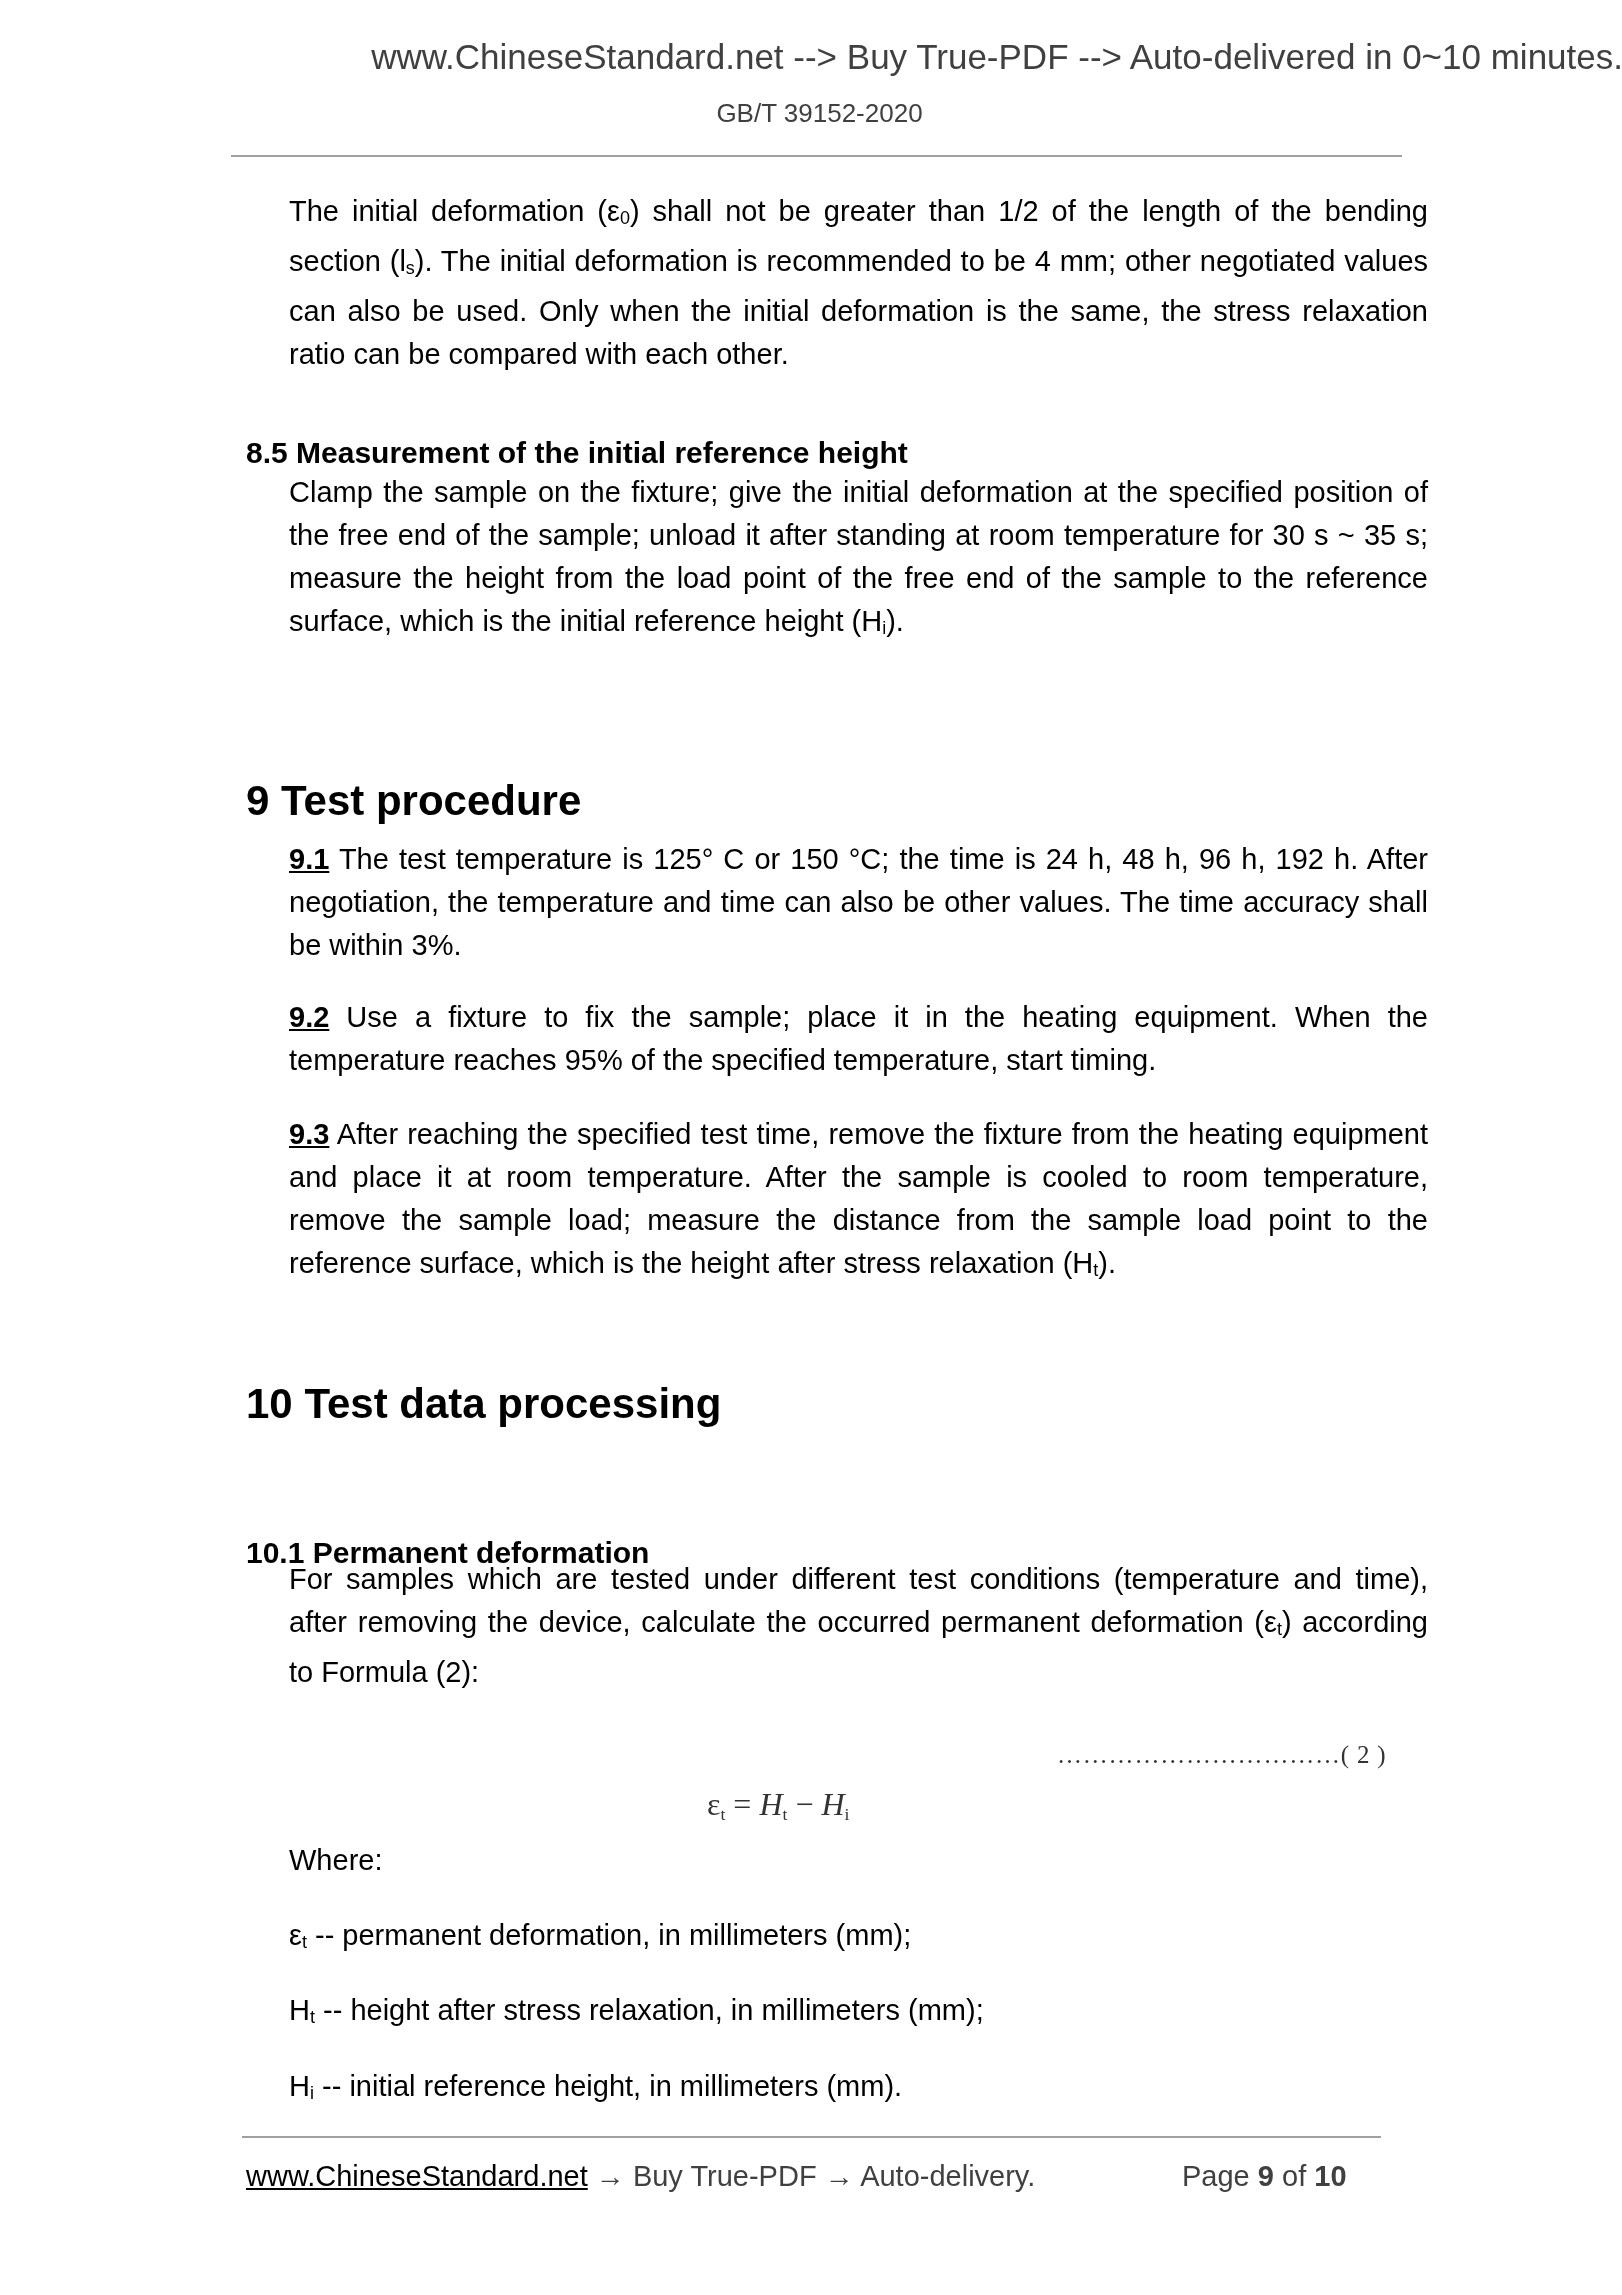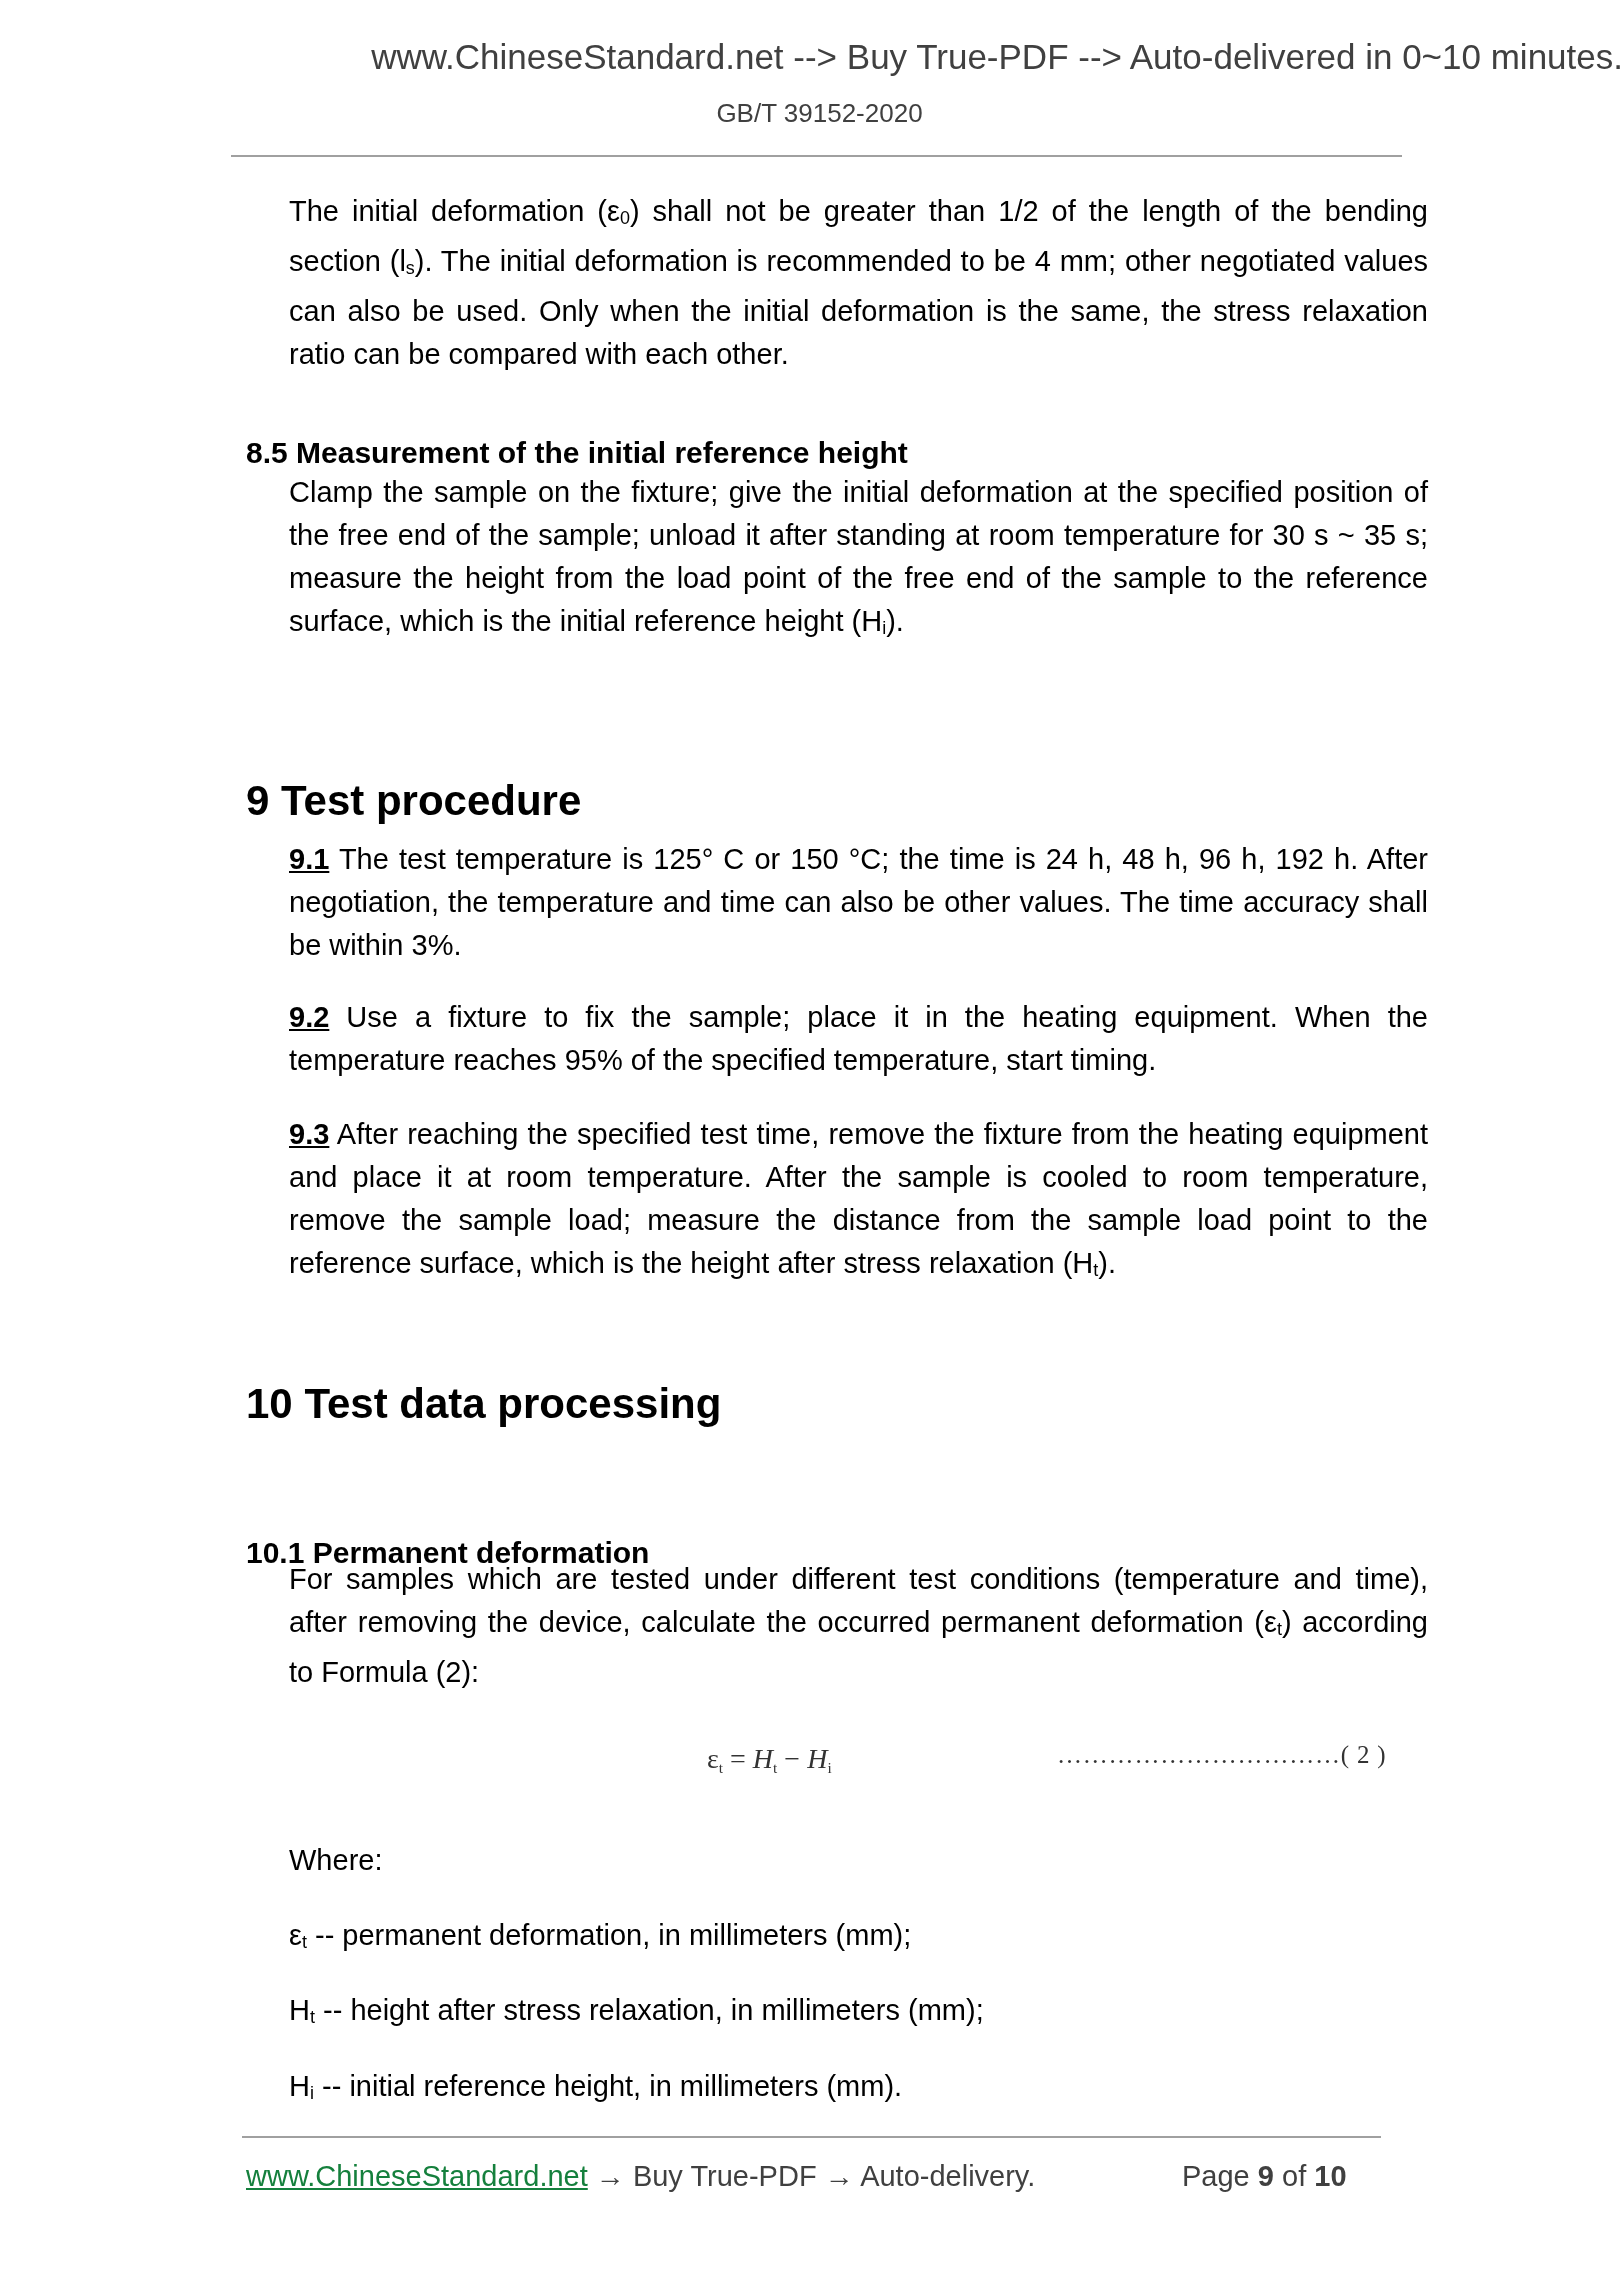--- a/index.html
+++ b/index.html
@@ -8,26 +8,26 @@
   .abs { position:absolute; }
   .top-banner { left:0; width:1623px; top:37px; text-align:right; font-size:35px; color:#404040; }
   .std-code { left:8px; width:1623px; top:98px; text-align:center; font-size:26px; color:#404040; }
   .hr-top { left:231px; width:1171px; top:155px; height:1.7px; background:#a0a0a0; }
   .hr-bot { left:242px; width:1139px; top:2136px; height:1.7px; background:#a0a0a0; }
   .p { left:246px; width:1139px; font-size:29px; line-height:43px; text-align:justify;margin-left:43px; }
   .p b { font-weight:bold;text-decoration:underline; }
   .h2 { left:246px; font-size:30px; font-weight:bold;margin-top:36px; }
   .h1 { left:246px; font-size:42px; font-weight:bold; }
   .sub { font-size:0.62em; vertical-align:-0.18em; }
-  .formula { left:707px; top:1743px; font-family:"Liberation Serif", serif; font-size:28px; color:#333; }
+  .formula { left:707px; top:1786px; font-family:"Liberation Serif", serif; font-size:32px; color:#333; }
   .formula i { font-style:italic; }
   .formula .s { font-size:0.55em; vertical-align:-0.3em; }
   .eqno { left:1057px; top:1741px; font-family:"Liberation Serif", serif; font-size:25px; color:#333; letter-spacing:0.8px; }
   .footer { top:2160px; font-size:29px; color:#404040; }
-  .footer a { color:#15803d; text-decoration:underline; }
+  .footer a { color:#000000; text-decoration:underline; }
 </style>
 </head>
 <body>
 
 <div class="abs top-banner">www.ChineseStandard.net --&gt; Buy True-PDF --&gt; Auto-delivered in 0~10 minutes.</div>
 <div class="abs std-code">GB/T 39152-2020</div>
 <div class="abs hr-top"></div>
 
 <div class="abs p" style="top:190px;"><span>The initial deformation (ε</span><span class="sub">0</span><span>) shall not be greater than 1/2 of the length of the bending section (l</span><span class="sub">s</span><span>). The initial deformation is recommended to be 4 mm; other negotiated values can also be used. Only when the initial deformation is the same, the stress relaxation ratio can be compared with each other.</span></div>
 

